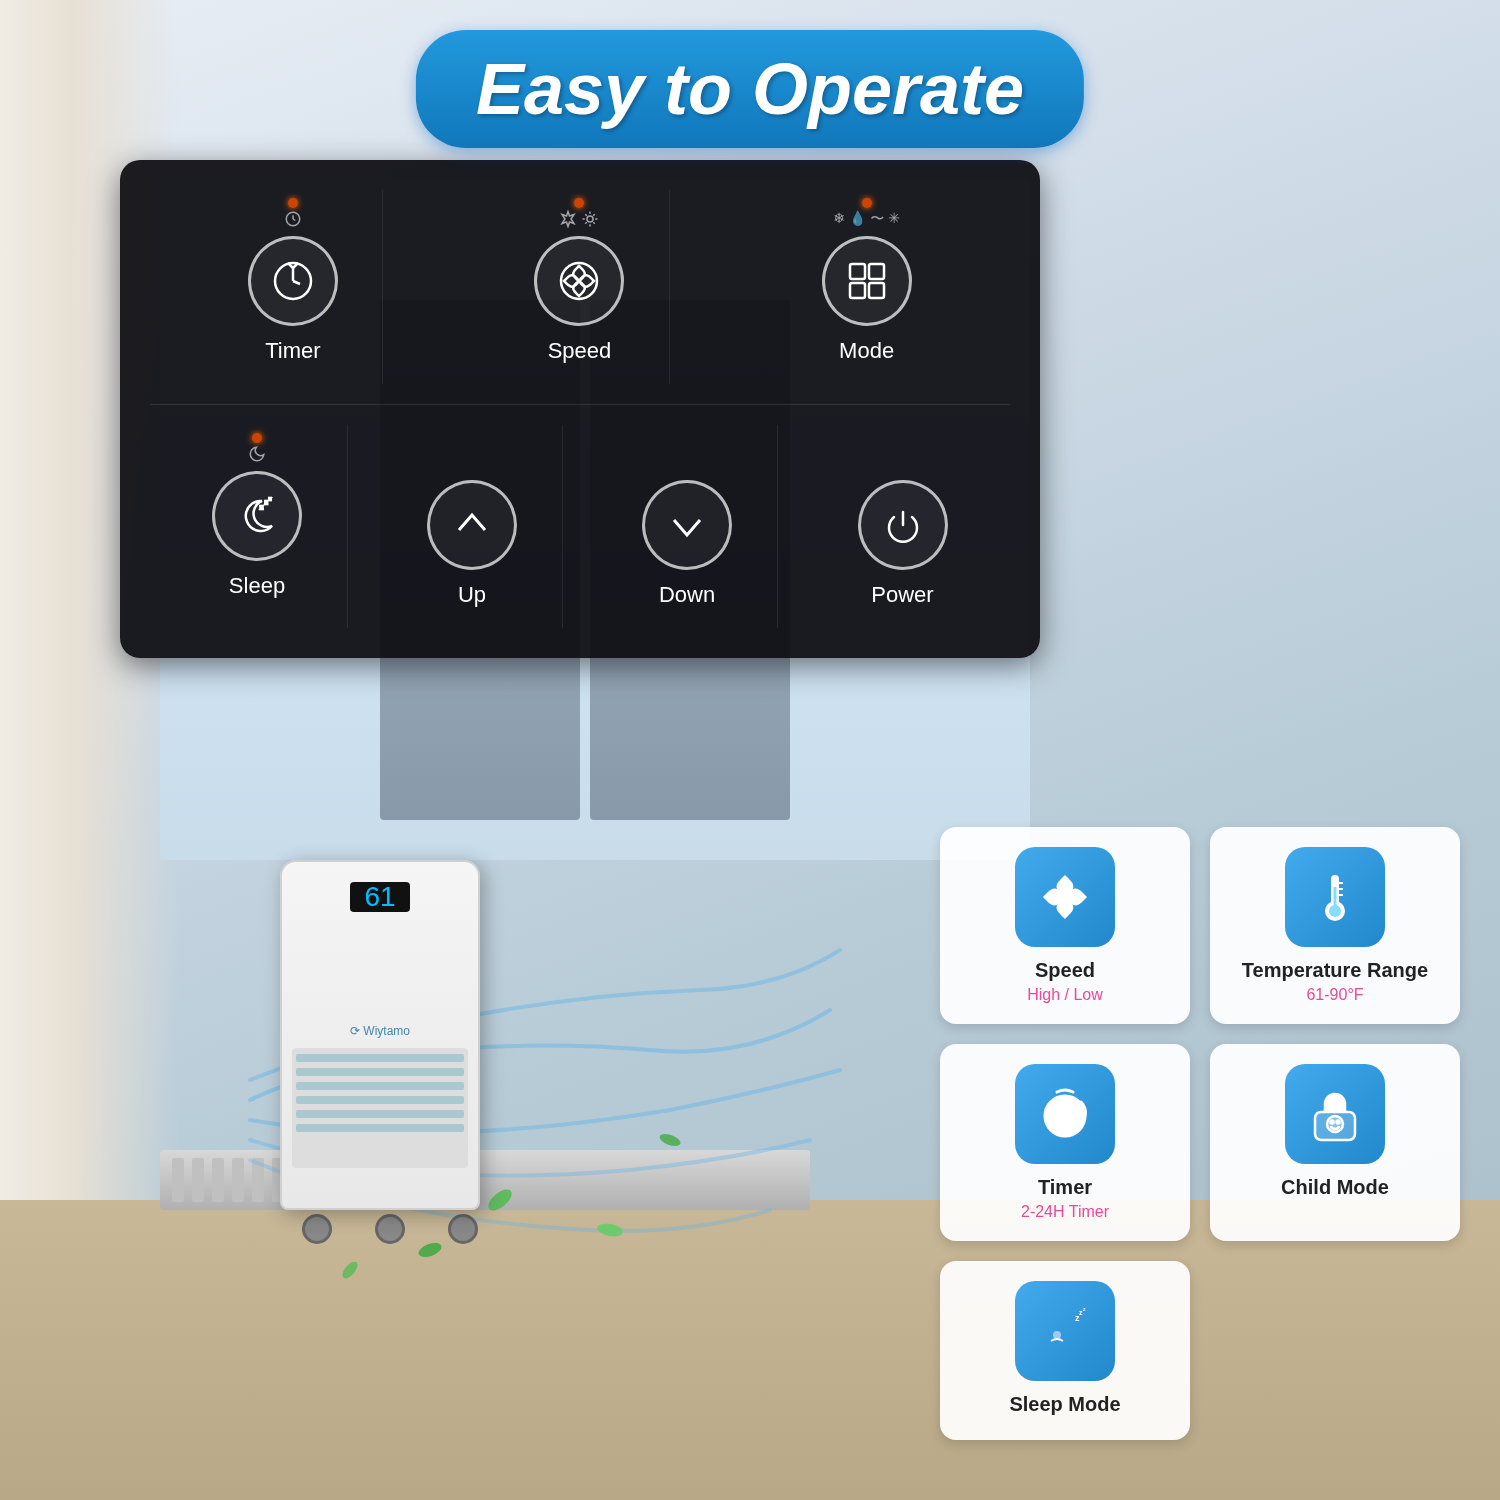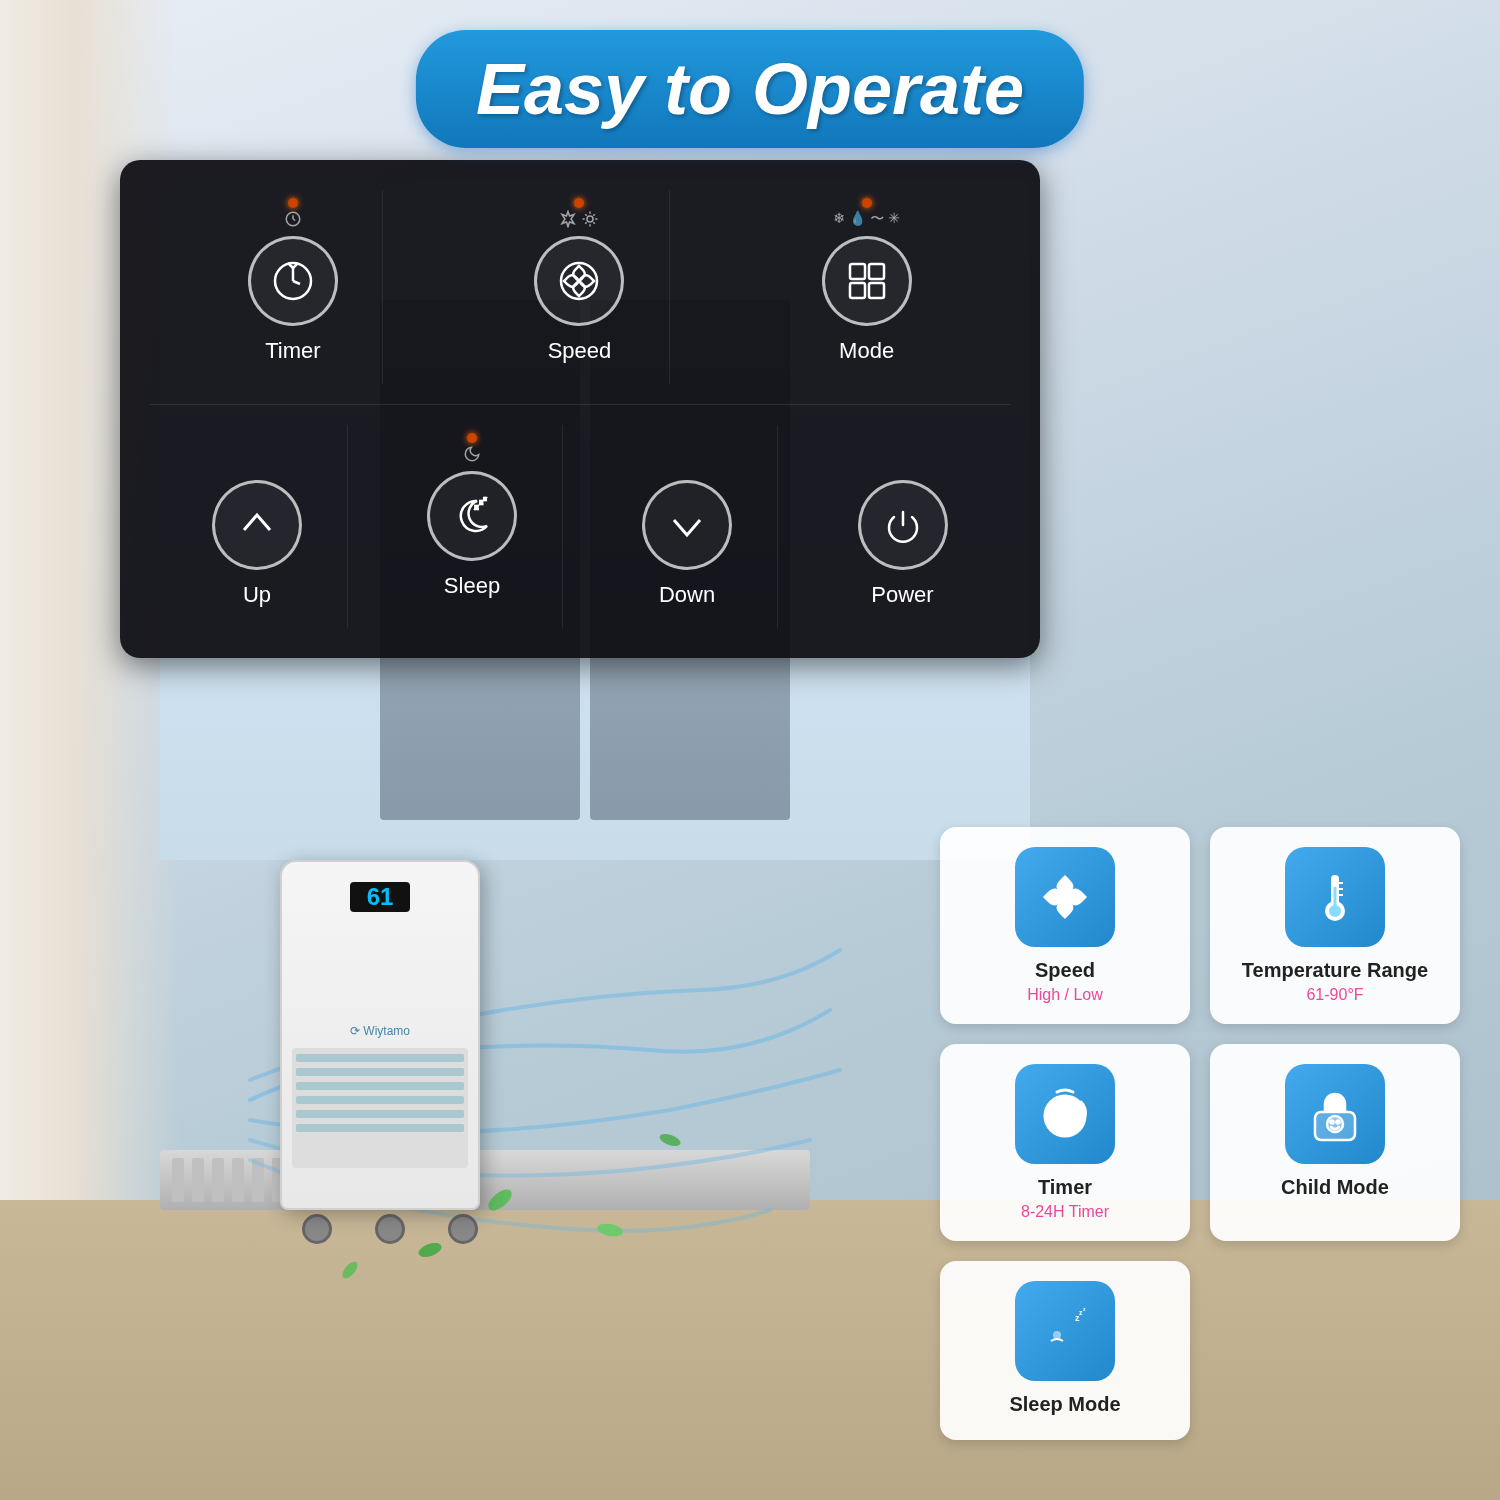--- a/index.html
+++ b/index.html
@@ -58,22 +58,22 @@
       border: 2px solid #d0d0d0;
       box-shadow: 4px 4px 20px rgba(0,0,0,0.3);
     }
 
     .ac-display {
       position: absolute;
       top: 20px; left: 50%;
       transform: translateX(-50%);
       background: #111;
       color: #00bfff;
-      font-size: 24px;
-      font-weight: bold;
+      font-size: 28px;
+      font-weight: normal;
       width: 60px; height: 30px;
       display: flex; align-items: center; justify-content: center;
       border-radius: 4px;
     }
 
     .ac-vents {
       position: absolute;
       bottom: 40px; left: 10px; right: 10px;
       height: 120px;
       background: #ddd;
@@ -406,46 +406,46 @@
       </div>
       <span class="panel-label">Mode</span>
     </div>
 
   </div>
 
   <hr class="panel-divider">
 
   <div class="panel-row">
 
-    <div class="panel-button" style="padding-top:55px;">
-      <div class="panel-indicator" style="background:transparent;box-shadow:none;"></div>
-      <div class="panel-circle">
-        <svg viewBox="0 0 50 50" fill="none" stroke="white" stroke-width="3">
-          <polyline points="12,30 25,15 38,30"></polyline>
-        </svg>
-      </div>
-      <span class="panel-label">Up</span>
-    </div>
-
     <div class="panel-button">
       <div class="panel-icon-small">
         <svg width="18" height="18" viewBox="0 0 24 24" stroke="rgba(255,255,255,0.6)" fill="none" stroke-width="2">
             <path d="M21 12.79A9 9 0 1 1 11.21 3 7 7 0 0 0 21 12.79z"></path>
           </svg>
       </div>
       <div class="panel-indicator"></div>
       <div class="panel-circle">
         <svg viewBox="0 0 50 50" fill="none" stroke="white" stroke-width="2.5">
           <path d="M30 10 A15 15 0 1 0 40 35 A10 10 0 1 1 30 10Z"></path>
           <text x="28" y="18" fill="white" font-size="6" font-family="Arial">z</text>
           <text x="33" y="13" fill="white" font-size="5" font-family="Arial">z</text>
           <text x="37" y="9" fill="white" font-size="4" font-family="Arial">z</text>
         </svg>
       </div>
       <span class="panel-label">Sleep</span>
+    </div>
+
+    <div class="panel-button" style="padding-top:55px;">
+      <div class="panel-indicator" style="background:transparent;box-shadow:none;"></div>
+      <div class="panel-circle">
+        <svg viewBox="0 0 50 50" fill="none" stroke="white" stroke-width="3">
+          <polyline points="12,30 25,15 38,30"></polyline>
+        </svg>
+      </div>
+      <span class="panel-label">Up</span>
     </div>
 
     <div class="panel-button" style="padding-top:55px;">
       <div class="panel-indicator" style="background:transparent;box-shadow:none;"></div>
       <div class="panel-circle">
         <svg viewBox="0 0 50 50" fill="none" stroke="white" stroke-width="3">
           <polyline points="12,20 25,35 38,20"></polyline>
         </svg>
       </div>
       <span class="panel-label">Down</span>
@@ -502,21 +502,21 @@
       <svg viewBox="0 0 60 60" fill="none" stroke="white" stroke-width="3">
         <circle cx="30" cy="32" r="20"></circle>
         <path d="M30 32 A20 20 0 0 1 50 32" stroke="white" stroke-width="3" fill="none"></path>
         <path d="M46 18 Q52 24 50 32" stroke-linecap="round"></path>
         <text x="20" y="36" fill="white" font-size="14" font-family="Arial" font-weight="bold" stroke="none">24</text>
         <path d="M22 8 Q30 4 38 8" stroke="white" stroke-width="3" fill="none" stroke-linecap="round"></path>
         <line x1="30" y1="12" x2="30" y2="20" stroke="white" stroke-width="2"></line>
       </svg>
     </div>
     <span class="feature-title">Timer</span>
-    <span class="feature-subtitle">8-24H Timer</span>
+    <span class="feature-subtitle">2-24H Timer</span>
   </div>
 
   <div class="feature-card">
     <div class="feature-icon-bg">
       <svg viewBox="0 0 60 60" fill="none" stroke="white" stroke-width="2.5">
         <rect x="10" y="28" width="40" height="28" rx="6" fill="rgba(255,255,255,0.2)" stroke="white"></rect>
         <path d="M20 28V20a10 10 0 0 1 20 0v8"></path>
 
         <circle cx="30" cy="40" r="8" fill="rgba(255,255,255,0.3)" stroke="white"></circle>
         <circle cx="27" cy="38" r="1.5" fill="white"></circle>

